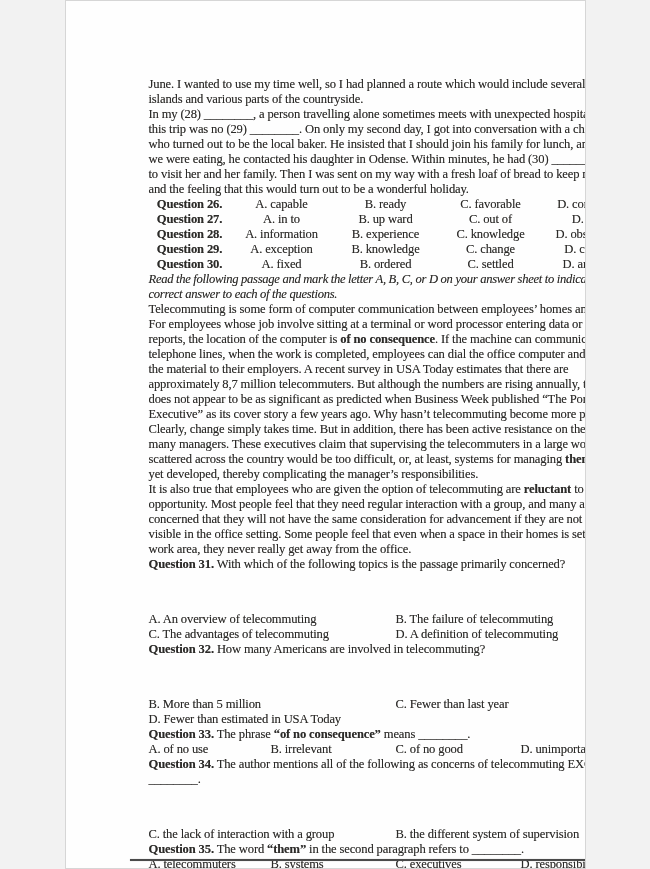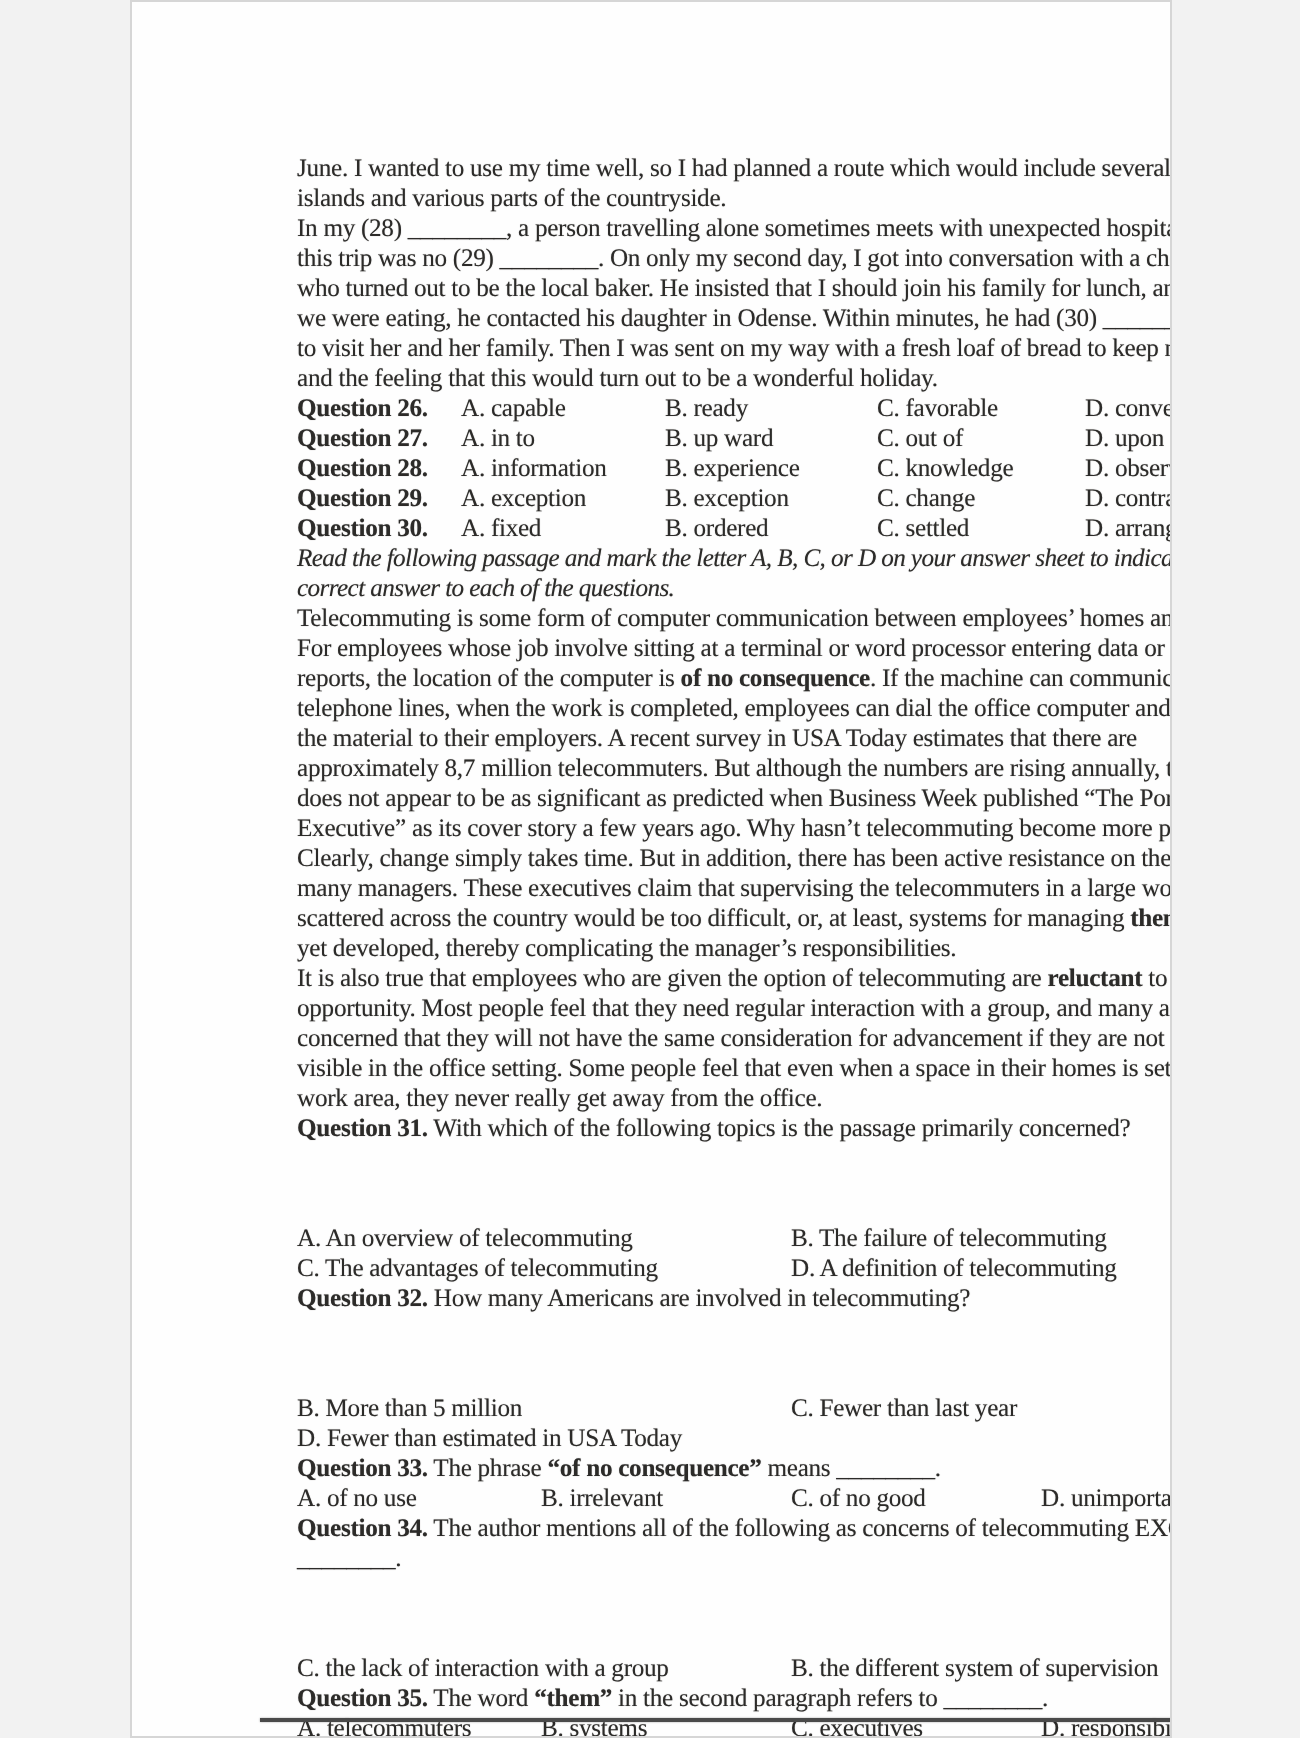--- a/index.html
+++ b/index.html
@@ -21,21 +21,21 @@
   }
   .content {
     position: absolute;
     left: 83px;
     top: 76px;
     width: 492px;
   }
   p { margin: 0; }
   b { font-weight: bold; }
   .instruction { font-weight: normal; font-style: italic; letter-spacing: -0.3px; }
-  .qrow { display: grid; grid-template-columns: 82px 102px 106px 104px 1fr; }
+  .qrow { display: grid; grid-template-columns: 82px 102px 106px 104px 1fr; text-align: center; }
   .opts2 { display: grid; grid-template-columns: 247px 1fr; margin-top: 40px; }
   .opts4 { display: grid; grid-template-columns: 122px 125px 125px 1fr; }
   .cell { display: block; }
   .footer-rule {
     position: absolute;
     left: 64px;
     top: 858px;
     width: 514px;
     height: 2px;
     background: #4a4a4a;
@@ -68,21 +68,21 @@
     <div class="qrow">
       <b class="cell">Question 28.</b>
       <span class="cell">A. information</span>
       <span class="cell">B. experience</span>
       <span class="cell">C. knowledge</span>
       <span class="cell">D. observation</span>
     </div>
     <div class="qrow">
       <b class="cell">Question 29.</b>
       <span class="cell">A. exception</span>
-      <span class="cell">B. exception</span>
+      <span class="cell">B. knowledge</span>
       <span class="cell">C. change</span>
       <span class="cell">D. contract</span>
     </div>
     <div class="qrow">
       <b class="cell">Question 30.</b>
       <span class="cell">A. fixed</span>
       <span class="cell">B. ordered</span>
       <span class="cell">C. settled</span>
       <span class="cell">D. arranged</span>
     </div>

